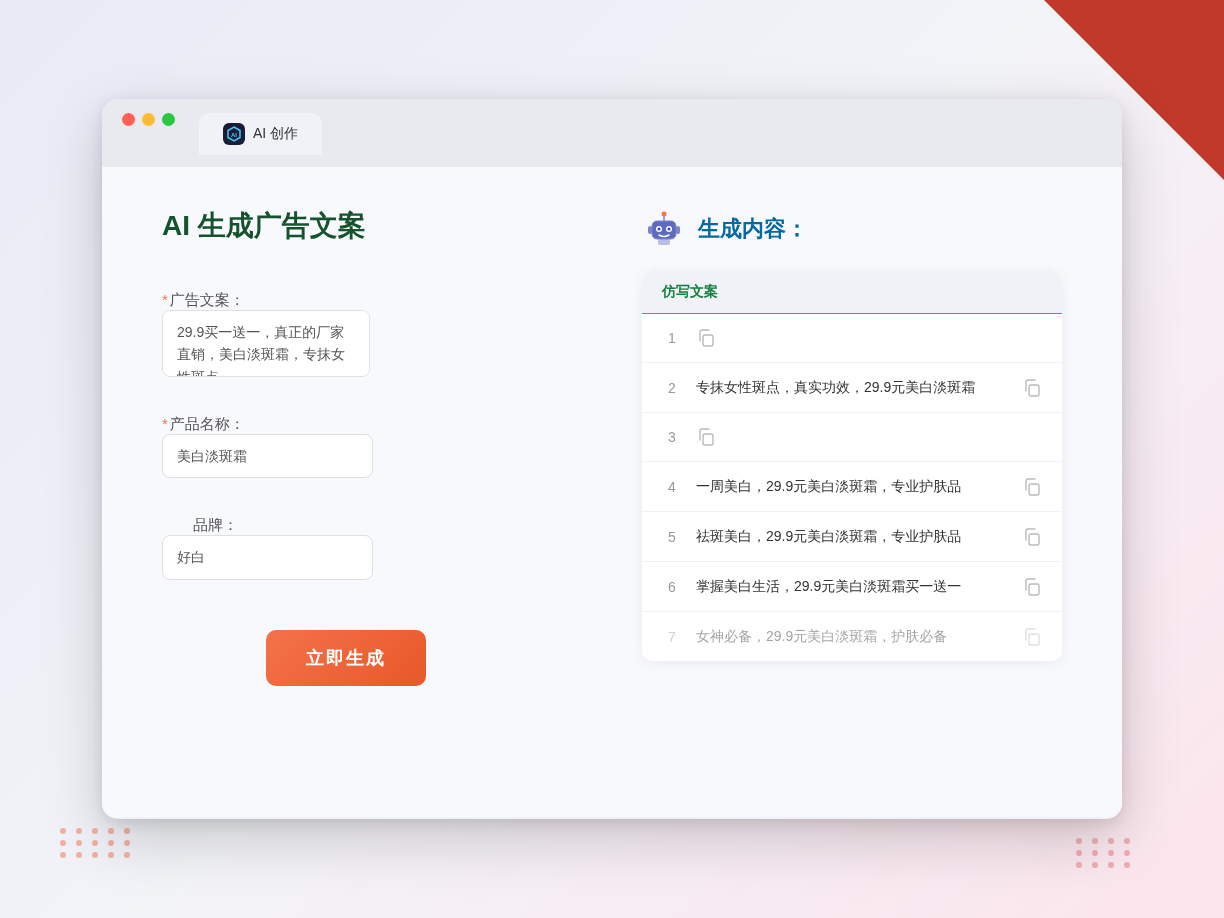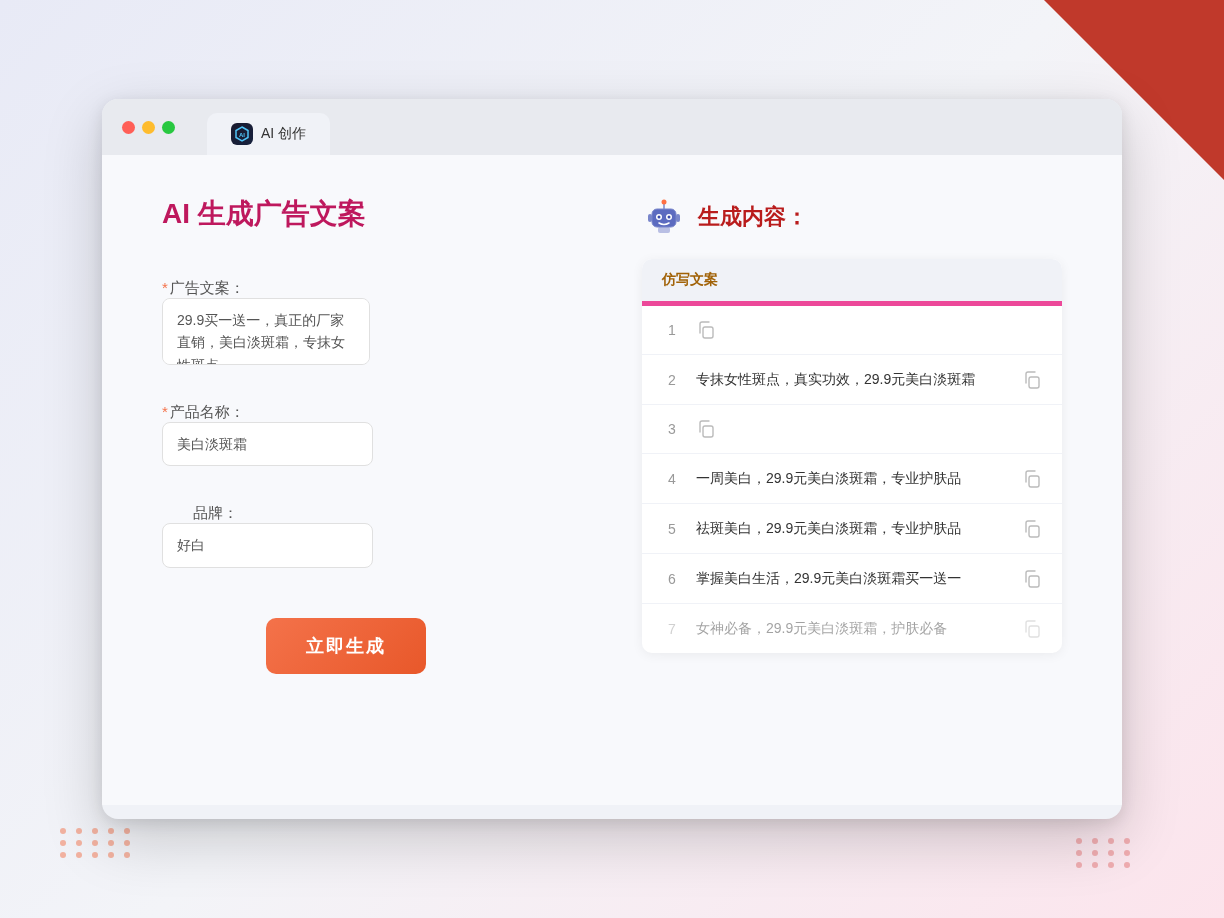--- a/index.html
+++ b/index.html
@@ -63,24 +63,24 @@
       width: 1020px;
       min-height: 720px;
       position: relative;
       z-index: 1;
       overflow: hidden;
     }
 
     
     .browser-chrome {
       background: #e8eaef;
-      padding: 14px 20px 0 20px;
-      display: flex;
-      align-items: center;
-      gap: 12px;
+      padding: 14px 20px 12px 20px;
+      display: flex;
+      align-items: flex-start;
+      gap: 4px;
     }
 
     .traffic-lights {
       display: flex;
       gap: 7px;
       align-items: center;
       margin-bottom: 14px;
       margin-right: 20px;
     }
     .traffic-light {
@@ -126,21 +126,21 @@
     }
 
     
     .left-panel {
       flex: 0 0 420px;
     }
 
     .page-title {
       font-size: 28px;
       font-weight: 700;
-      color: #be185d;
+      color: #14532d;
       margin-bottom: 36px;
     }
 
     .form-row {
       display: flex;
       align-items: flex-start;
       margin-bottom: 28px;
       flex-direction: column;
     }
 
@@ -201,37 +201,37 @@
     .result-header {
       display: flex;
       align-items: center;
       gap: 12px;
       margin-bottom: 20px;
     }
 
     .result-title {
       font-size: 22px;
       font-weight: 600;
-      color: #b91c1c;
+      color: #0369a1;
     }
 
     .result-table {
       background: #fff;
       border-radius: 10px;
       overflow: hidden;
       box-shadow: 0 2px 12px rgba(0,0,0,0.06);
     }
 
     .result-table-header {
       background: #f0f2f7;
       padding: 12px 20px;
       font-size: 14px;
       font-weight: 600;
-      color: #a16207;
-      border-bottom: 5px solid #ec4899;
+      color: #15803d;
+      border-bottom: 1px solid #ec4899;
       font-family: Liberation Serif, serif;
     }
 
     .result-row {
       display: flex;
       align-items: center;
       padding: 14px 20px;
       border-bottom: 1px solid #f0f2f7;
       gap: 14px;
     }

